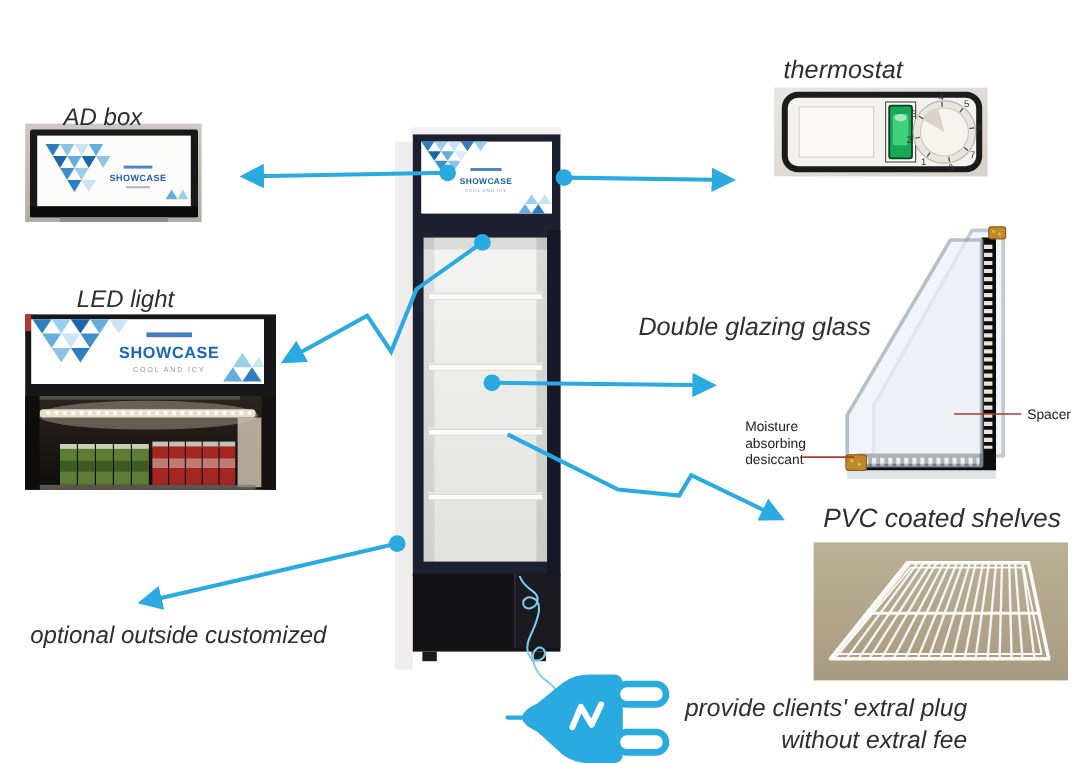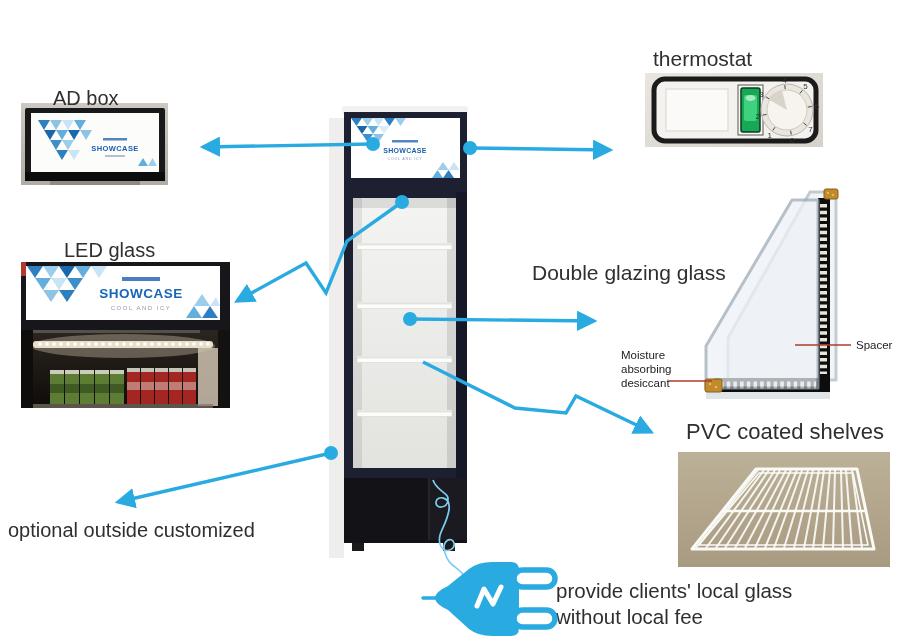--- a/index.html
+++ b/index.html
@@ -1,20 +1,20 @@
 <!DOCTYPE html>
 <html><head>
 <meta charset="utf-8">
 <style>
   html,body{margin:0;padding:0;background:#ffffff;}
   #canvas{position:relative;width:900px;height:636px;background:#ffffff;overflow:hidden;
           font-family:"Liberation Sans", sans-serif;color:#2e2e2e;}
   .abs{position:absolute;}
-  .label{font-size:20px;color:#2f2f2f;white-space:nowrap;}
-  .label-c{text-align:left;white-space:normal;line-height:1.26;}
+  .label{font-size:20px;color:#2f2f2f;white-space:nowrap;font-style:italic;}
+  .label-c{text-align:right;white-space:normal;line-height:1.26;}
   svg{display:block;}
   svg text{font-family:"Liberation Sans", sans-serif;}
 </style>
 </head>
 <body>
 
 <div id="canvas">
 
   <svg class="abs" style="left:0;top:0;" width="900" height="636" viewBox="0 0 900 636">
     <defs>
@@ -323,30 +323,30 @@
     <g>
       <rect x="344" y="478" width="123" height="65" fill="#121217"></rect>
       <rect x="430" y="478" width="37" height="62" fill="#1a1a20"></rect>
       <line x1="429" y1="478" x2="429" y2="540" stroke="#2c2c33" stroke-width="1.5"></line>
       <rect x="352" y="543" width="12" height="8" fill="#1a1a1a"></rect>
       <rect x="443" y="543" width="12" height="8" fill="#1a1a1a"></rect>
     </g>
   </svg>
 
   <div class="abs label" style="left:53px;top:87px;">AD box</div>
-  <div class="abs label" style="left:64px;top:239px;">LED glass</div>
+  <div class="abs label" style="left:64px;top:239px;">LED light</div>
   <div class="abs label" style="left:653px;top:47px;font-size:21px;">thermostat</div>
   <div class="abs label" style="left:686px;top:419px;font-size:22px;">PVC coated shelves</div>
   <div class="abs label" style="left:532px;top:261px;font-size:21px;">Double glazing glass</div>
   <div class="abs label label-c" style="left:8px;top:518px;width:264px;">
     <div>optional outside customized</div>
   </div>
   <div class="abs label label-c" style="left:556px;top:578px;width:250px;font-size:20.5px;">
-    <div>provide clients' local glass</div>
-    <div>without local fee</div>
+    <div>provide clients' extral plug</div>
+    <div>without extral fee</div>
   </div>
 
   <svg class="abs" style="left:0;top:0;pointer-events:none;" width="900" height="636" viewBox="0 0 900 636">
     <defs>
       <marker id="ah" markerWidth="6" markerHeight="6" refX="5" refY="3" orient="auto" markerUnits="strokeWidth">
         <path d="M0,0 L6,3 L0,6 Z" fill="#29ABE2"></path>
       </marker>
     </defs>
     <g stroke="#29ABE2" stroke-width="3.4" fill="none">
       <line x1="373" y1="144" x2="203" y2="147" marker-end="url(#ah)"></line>

